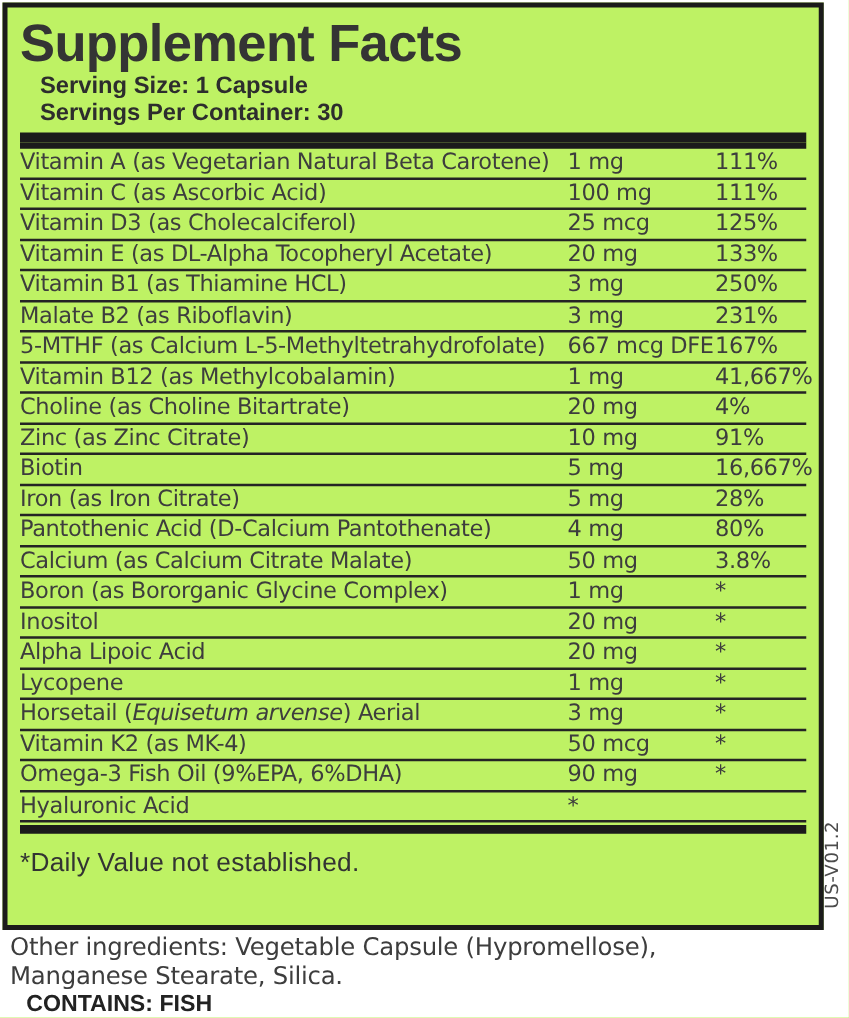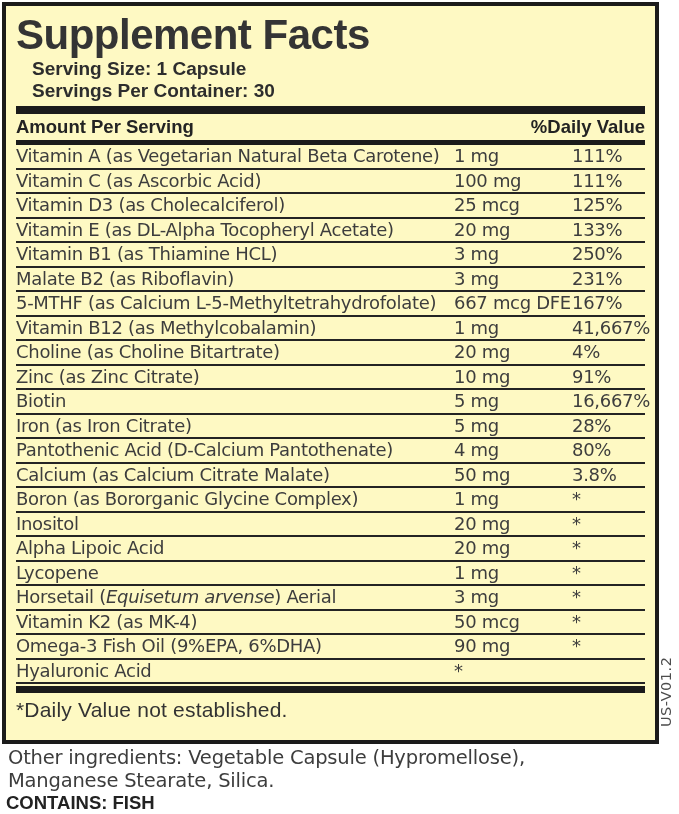--- a/index.html
+++ b/index.html
@@ -3,21 +3,21 @@
 <meta charset="utf-8">
 <style>
   html,body{margin:0;padding:0;}
   body{
     width:679px;height:814px;position:relative;background:#ffffff;
     font-family:"DejaVu Sans",sans-serif;color:#3d3d3d;
     -webkit-font-smoothing:antialiased;
   }
   .facts-box{
     position:absolute;left:2px;top:2px;width:657px;height:742px;
-    box-sizing:border-box;border:4px solid #1b1b1b;background:#fef9c3;
+    box-sizing:border-box;border:4px solid #1b1b1b;background:#bef264;
     padding:0 10px;overflow:hidden;
   }
   .title{
     font-family:"Liberation Sans",sans-serif;font-weight:700;
     font-size:42px;line-height:46px;letter-spacing:-0.5px;color:#343434;
     margin-top:6px;white-space:nowrap;
   }
   .serving-line{
     font-family:"Liberation Sans",sans-serif;font-weight:700;
     font-size:19px;line-height:22px;color:#2d2d2d;white-space:nowrap;margin-left:16px;
@@ -35,51 +35,47 @@
   .row{
     display:grid;grid-template-columns:438px 118px 1fr;
     height:24.5px;box-sizing:border-box;border-bottom:2px solid #242424;
     align-items:center;font-size:18px;letter-spacing:-0.3px;color:#3d3d3d;
     white-space:nowrap;line-height:22px;
   }
   .row .cell{overflow:visible;}
   .row i{}
   .footnote{
     font-family:"Liberation Sans",sans-serif;font-size:21px;color:#333;
-    padding-top:5px;letter-spacing:0.2px;white-space:nowrap;
+    padding-top:12px;letter-spacing:0.2px;white-space:nowrap;
   }
   .other-ingredients{
     position:absolute;left:8px;top:747px;width:612px;
     font-size:19.5px;line-height:22.5px;letter-spacing:-0.2px;color:#3d3d3d;
   }
   .contains-line{
-    position:absolute;left:6px;top:792px;
+    position:absolute;left:21px;top:792px;
     font-family:"Liberation Sans",sans-serif;font-weight:700;
     font-size:18.5px;color:#222;white-space:nowrap;
   }
   .version-code{
     position:absolute;left:658px;top:727px;
     transform:rotate(-90deg);transform-origin:0 0;
     font-size:14.5px;letter-spacing:0.5px;color:#4c4c4c;white-space:nowrap;
   }
 </style>
 </head>
 <body>
 
 <div class="facts-box">
   <div class="title">Supplement Facts</div>
   <div class="serving-line">Serving Size: 1 Capsule</div>
   <div class="serving-line">Servings Per Container: 30</div>
 
   <div class="bar bar-thick"></div>
 
-  <div class="col-head">
-    <span>Amount Per Serving</span>
-    <span>%Daily Value</span>
-  </div>
 
   <div class="bar bar-med"></div>
 
   <div class="rows">
   <div class="row">
     <span class="cell">Vitamin A (as Vegetarian Natural Beta Carotene)</span>
     <span class="cell">1 mg</span>
     <span class="cell">111%</span>
   </div>
 

